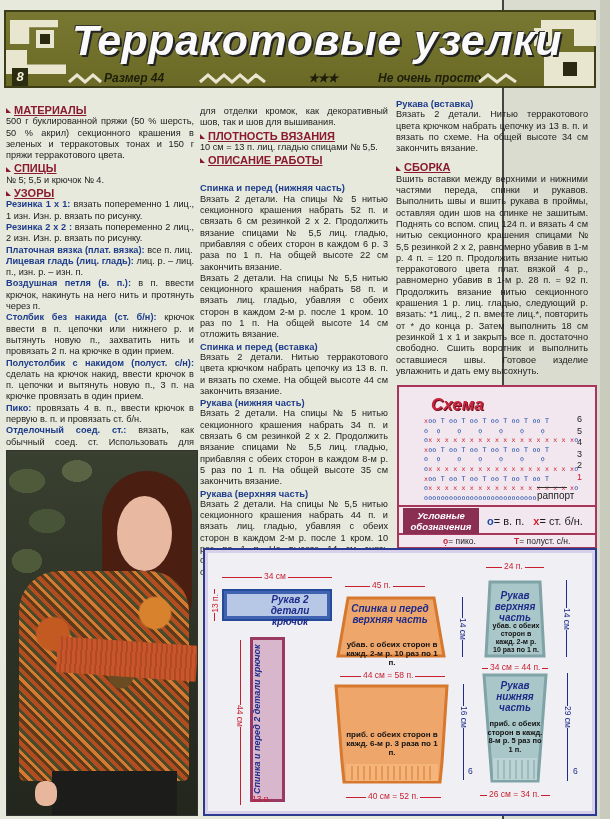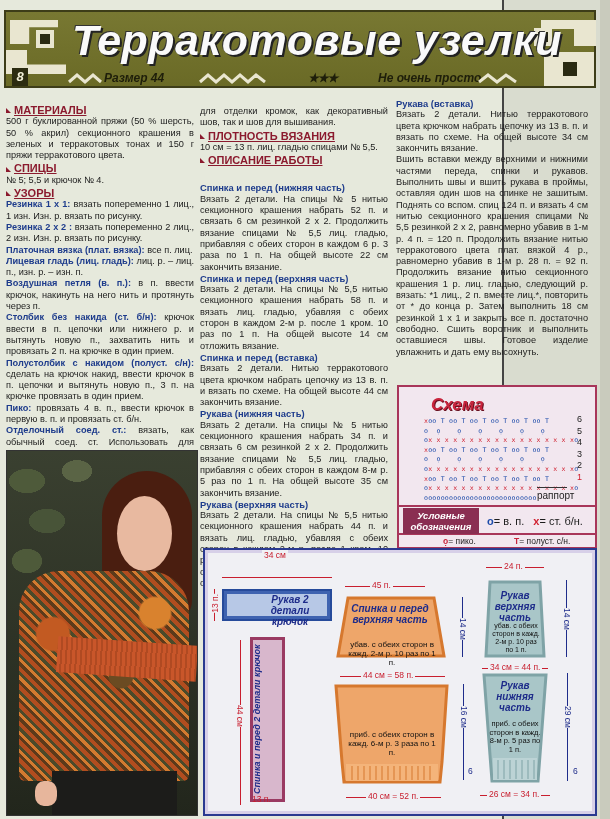--- a/index.html
+++ b/index.html
@@ -59,21 +59,21 @@
 
   
   .pattern { position: absolute; left: 203px; top: 548px; width: 394px; height: 268px; background: #f0f0f4; border: 2px solid #2a3a90; box-shadow: inset 0 0 0 3px #d7d0e8; }
   .dim { position: absolute; font-size: 8.5px; color: #c81e2e; white-space: nowrap; }
   .dimv { position: absolute; font-size: 8.5px; color: #c81e2e; writing-mode: vertical-rl; white-space: nowrap; }
   .dimvb { color: #1e2c8a; }
   .hline { position: absolute; height: 1px; background: #c81e2e; }
   .vline { position: absolute; width: 1px; background: #c81e2e; }
   .vline.b { background: #1e2c8a; }
   .piece { position: absolute; font-weight: bold; font-style: italic; color: #1e2c8a; text-align: center; font-size: 10px; line-height: 11px; }
-  .note { font-size: 8px; color: #111; font-style: normal; font-weight: normal; line-height: 9px; text-align: center; }
+  .note { font-size: 8px; color: #111; font-style: normal; font-weight: bold; line-height: 9px; text-align: center; }
   .sleeve-block { position: absolute; left: 222px; top: 589px; width: 110px; height: 32px; background: #3f63b0; border: 2px solid #264a9a; }
   .sleeve-block .inner { position: absolute; inset: 3px; background: #b7c8e6; }
   .front-block { position: absolute; left: 250px; top: 637px; width: 35px; height: 165px; background: #9a3a62; }
   .front-block .inner { position: absolute; inset: 3px; background: #d8b7cc; }
   .front-block .label { position: absolute; left: 2px; top: 5px; width: 30px; height: 155px; writing-mode: vertical-rl; transform: rotate(180deg); font-size: 9px; line-height: 10px; text-align: center; font-weight: bold; font-style: italic; color: #1e2c8a; }
 </style>
 </head>
 <body>
 
 <div class="page">
@@ -150,33 +150,36 @@
         <span class="tri"></span>
         <span>ПЛОТНОСТЬ ВЯЗАНИЯ</span>
       </div>
     <p>10 см = 13 п. лиц. гладью спицами № 5,5.</p>
     <div class="sec">
         <span class="tri"></span>
         <span>ОПИСАНИЕ РАБОТЫ</span>
       </div>
     <div class="sub-h" style="margin-top:16px;">Спинка и перед (нижняя часть)</div>
     <p>Вязать 2 детали. На спицы № 5 нитью секционного крашения набрать 52 п. и связать 6 см резинкой 2 х 2. Продолжить вязание спицами № 5,5 лиц. гладью, прибавляя с обеих сторон в каждом 6 р. 3 раза по 1 п. На общей высоте 22 см закончить вязание.</p>
-    <div class="sub-h">Спинка и перед (верхняя часть)</div>
     <p>Вязать 2 детали. На спицы № 5,5 нитью секционного крашения набрать 58 п. и вязать лиц. гладью, убавляя с обеих сторон в каждом 2-м р. после 1 кром. 10 раз по 1 п. На общей высоте 14 см отложить вязание.</p>
     <div class="sub-h">Спинка и перед (вставка)</div>
     <p>Вязать 2 детали. Нитью терракотового цвета крючком набрать цепочку из 13 в. п. и вязать по схеме. На общей высоте 44 см закончить вязание.</p>
     <div class="sub-h">Рукава (нижняя часть)</div>
     <p>Вязать 2 детали. На спицы № 5 нитью секционного крашения набрать 34 п. и связать 6 см резинкой 2 х 2. Продолжить вязание спицами № 5,5 лиц. гладью, прибавляя с обеих сторон в каждом 8-м р. 5 раз по 1 п. На общей высоте 35 см закончить вязание.</p>
     <div class="sub-h">Рукава (верхняя часть)</div>
     <p>Вязать 2 детали. На спицы № 5,5 нитью секционного крашения набрать 44 п. и вязать лиц. гладью, убавляя с обеих сторон в каждом 2-м р. после 1 кром. 10 раз по 1 п. На высоте 14 см снять оставшиеся 14 п. на вспом. спицу и отложить вязание.</p>
   </div>
 
   <div class="col" style="left:396px;top:98px;width:192px;">
     <div class="sub-h">Рукава (вставка)</div>
     <p>Вязать 2 детали. Нитью терракотового цвета крючком набрать цепочку из 13 в. п. и вязать по схеме. На общей высоте 34 см закончить вязание.</p>
+    <div class="sec" style="margin-top:8px;">
+        <span class="tri"></span>
+        <span>СБОРКА</span>
+      </div>
     <p>Вшить вставки между верхними и нижними частями переда, спинки и рукавов. Выполнить швы и вшить рукава в проймы, оставляя один шов на спинке не зашитым. Поднять со вспом. спиц 124 п. и вязать 4 см нитью секционного крашения спицами № 5,5 резинкой 2 х 2, равномерно убавив в 1-м р. 4 п. = 120 п. Продолжить вязание нитью терракотового цвета плат. вязкой 4 р., равномерно убавив в 1-м р. 28 п. = 92 п. Продолжить вязание нитью секционного крашения 1 р. лиц. гладью, следующий р. вязать: *1 лиц., 2 п. вместе лиц.*, повторить от * до конца р. Затем выполнить 18 см резинкой 1 х 1 и закрыть все п. достаточно свободно. Сшить воротник и выполнить оставшиеся швы. Готовое изделие увлажнить и дать ему высохнуть.</p>
   </div>
 
   <div class="schema">
     <div class="st">Схема</div>
     <div class="grid"><span class="x">x</span>oo T oo T oo T oo T oo T oo T
 o  ọ    ọ    ọ    ọ    ọ    ọ
 o<span class="x">x x x x x x x x x x x x x x x x x x</span>o
 <span class="x">x</span>oo T oo T oo T oo T oo T oo T
 o  ọ    ọ    ọ    ọ    ọ    ọ
@@ -203,21 +206,21 @@
     </div>
   </div>
   <div class="legend2">
     <span style="position:absolute;left:44px;top:1px;"><span style="color:#c8243c;font-weight:bold;">ọ</span><span>= пико.</span></span>
     <span style="position:absolute;left:115px;top:1px;"><span style="color:#c8243c;font-weight:bold;">T</span><span>= полуст. с/н.</span></span>
   </div>
 
   <div class="pattern"></div>
 
   <div class="hline" style="left:222px;top:577px;width:110px;"></div>
-  <div class="dim" style="left:262px;top:550px;background:#f0f0f4;padding:0 2px;">34 см</div>
+  <div class="dim" style="left:262px;top:571px;background:#f0f0f4;padding:0 2px;">34 см</div>
   <div class="vline" style="left:214px;top:589px;height:32px;"></div>
   <div class="dimv" style="left:210px;top:594px;background:#f0f0f4;transform:rotate(180deg);">13 п.</div>
   <div class="sleeve-block">
     <div class="inner"></div>
     <div class="piece" style="left:40px;top:3px;width:52px;">Рукав 2 детали крючок</div>
   </div>
 
   <div class="vline" style="left:240px;top:640px;height:165px;"></div>
   <div class="dimv" style="left:235px;top:705px;background:#f0f0f4;">44 см</div>
   <div class="front-block">

